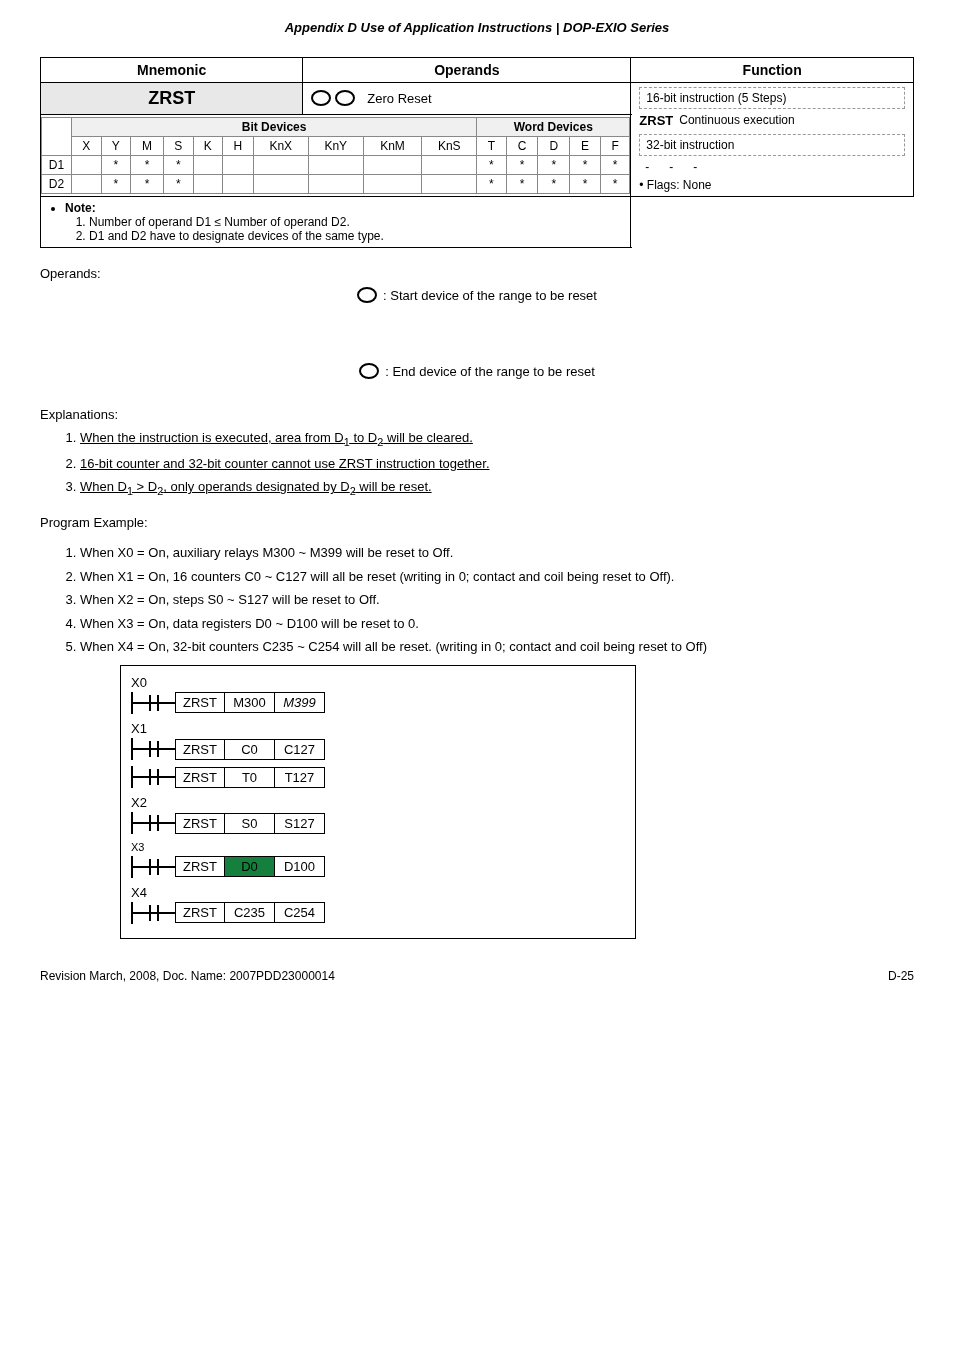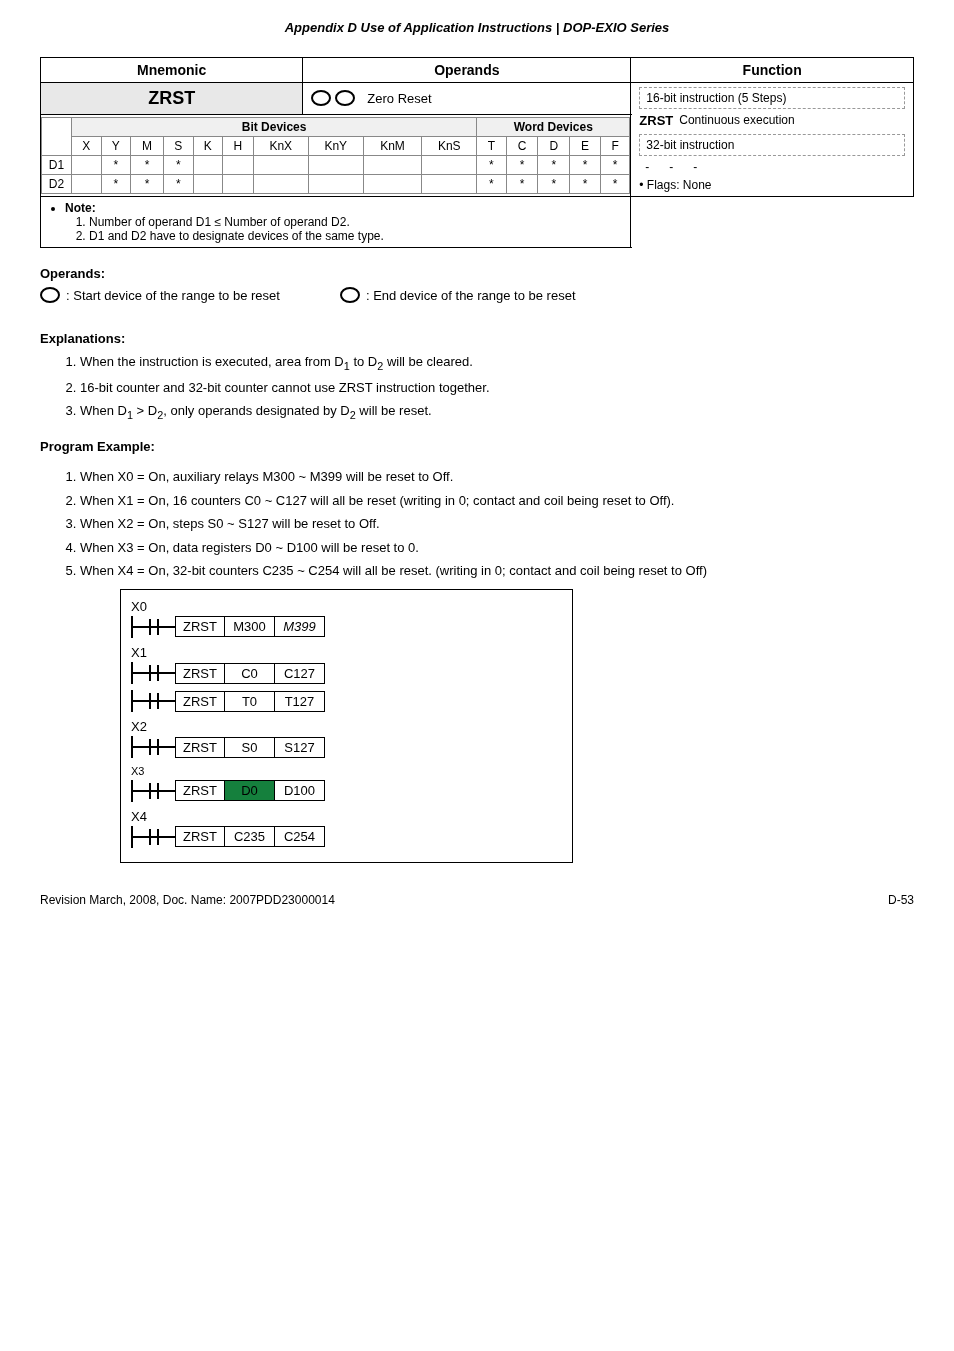--- a/index.html
+++ b/index.html
@@ -96,30 +96,31 @@
     
     .note-section {
       border: 1px solid #000;
       padding: 6px 10px;
       font-size: 12px;
     }
     .note-section ul { padding-left: 16px; }
     .note-section ol { padding-left: 24px; }
     
     .section-title {
-      font-weight: bold;
+      font-weight: normal;
       margin-top: 16px;
       margin-bottom: 6px;
     }
     .operands-desc {
       display: flex;
       align-items: center;
       gap: 60px;
       font-size: 13px;
       margin-bottom: 28px;
+      flex-direction: column;
     }
     .operand-item {
       display: flex;
       align-items: center;
       gap: 6px;
     }
     
     .explanations ol {
       padding-left: 30px;
     }
@@ -135,21 +136,21 @@
     .program-example ol li {
       margin-bottom: 4px;
       line-height: 1.5;
     }
     
     .ladder-container {
       margin-left: 80px;
       margin-top: 8px;
       border: 1px solid #000;
       padding: 8px 0;
-      width: 453px;
+      width: 516px;
     }
   </style>
 </head>
 <body>
 
 <div class="page-header">Appendix D Use of Application Instructions | DOP-EXIO Series</div>
 
 <table class="main-table">
   <thead>
     <tr class="header-row">
@@ -274,21 +275,21 @@
     <span>: Start device of the range to be reset</span>
   </div>
   <div class="operand-item">
     <span class="circle-symbol" style="border-radius:50%;"></span>
     <span>: End device of the range to be reset</span>
   </div>
 </div>
 
 <div class="explanations">
   <div class="section-title">Explanations:</div>
-  <ol id="explanations-list" style="padding-left:40px; line-height:1.6;">
+  <ol id="explanations-list" style="padding-left:40px; line-height:1.6;text-decoration:underline;">
   <li>When the instruction is executed, area from D<sub>1</sub> to D<sub>2</sub> will be cleared.</li>
       <li>16-bit counter and 32-bit counter cannot use ZRST instruction together.</li>
       <li>When D<sub>1</sub> &gt; D<sub>2</sub>, only operands designated by D<sub>2</sub> will be reset.</li>
     </ol>
 </div>
 
 <div class="program-example" style="margin-top:14px;">
   <div class="section-title">Program Example:</div>
   <ol id="program-example-list" style="padding-left:40px; line-height:1.6;">
   <li>When X0 = On, auxiliary relays M300 ~ M399 will be reset to Off.</li>
@@ -380,14 +381,14 @@
         <span style="display: inline-block; width: 16px; height: 2px; background: rgb(0, 0, 0); vertical-align: middle;"></span>
         <span style="display: inline-block; border: 1px solid rgb(0, 0, 0); padding: 2px 6px; text-align: center; min-width: 50px; font-size: 13px; background: rgb(255, 255, 255); vertical-align: middle;">ZRST</span>
         <span style="display: inline-block; border-top: 1px solid rgb(0, 0, 0); border-right: 1px solid rgb(0, 0, 0); border-bottom: 1px solid rgb(0, 0, 0); border-image: initial; border-left: none; padding: 2px 8px; text-align: center; min-width: 50px; font-size: 13px; background: rgb(255, 255, 255); vertical-align: middle;">C235</span>
         <span style="display: inline-block; border-top: 1px solid rgb(0, 0, 0); border-right: 1px solid rgb(0, 0, 0); border-bottom: 1px solid rgb(0, 0, 0); border-image: initial; border-left: none; padding: 2px 8px; text-align: center; min-width: 50px; font-size: 13px; background: rgb(255, 255, 255); vertical-align: middle;">C254</span>
       </div>
     </div>
   </div>
 
 <div style="display:flex; justify-content:space-between; margin-top:30px; font-size:12px;">
   <span>Revision March, 2008, Doc. Name: 2007PDD23000014</span>
-  <span>D-53</span>
+  <span>D-25</span>
 </div>
 
 </body></html>

